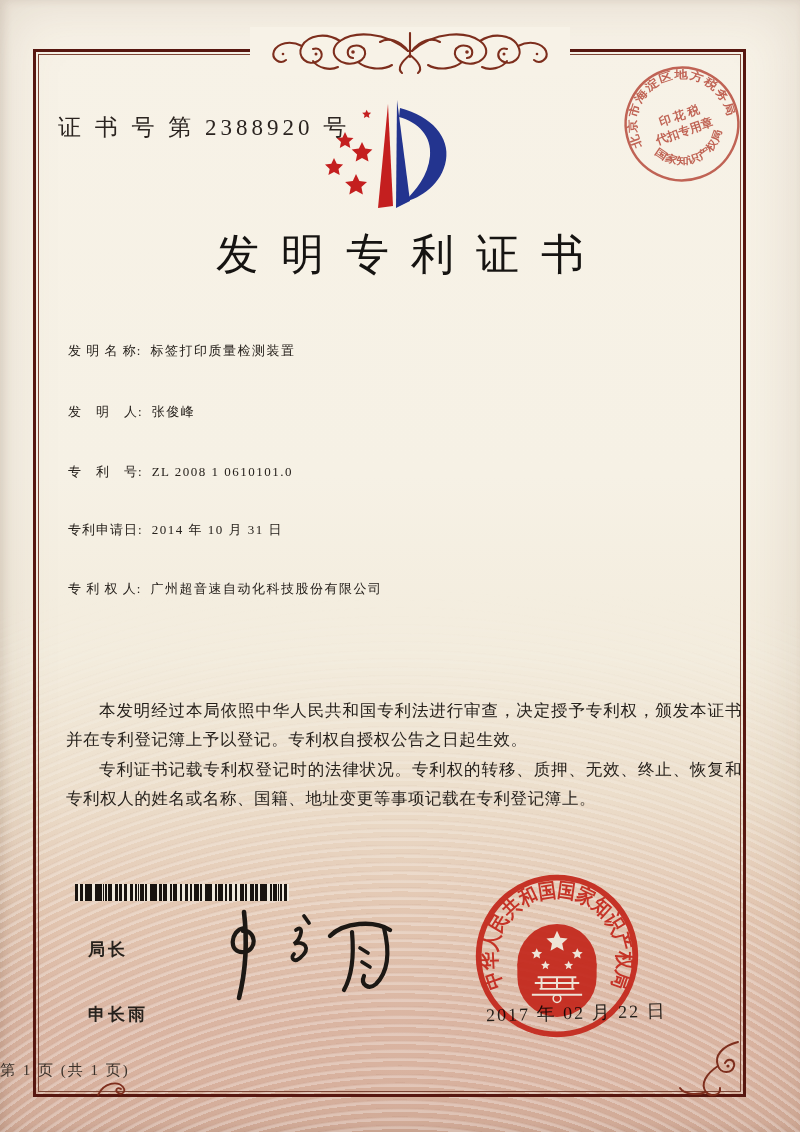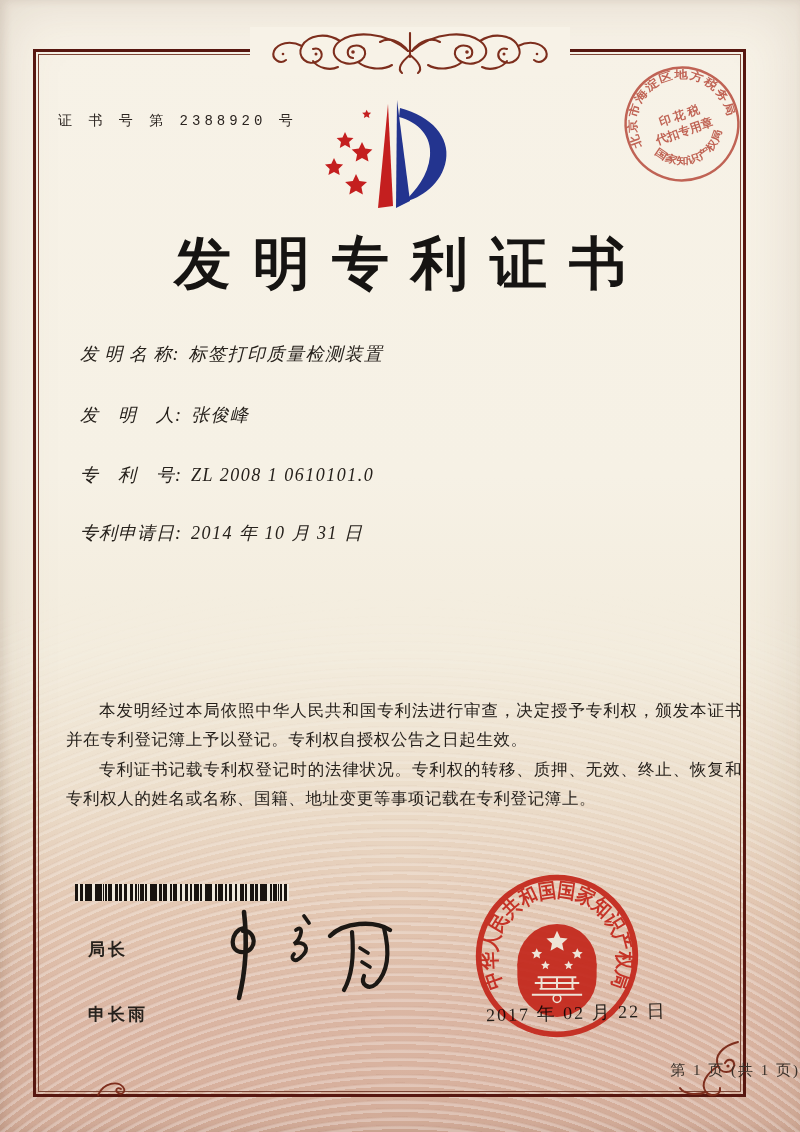--- a/index.html
+++ b/index.html
@@ -20,31 +20,31 @@
             mask-image:linear-gradient(180deg, transparent 0 52%, rgba(0,0,0,.5) 66%, #000 80%);
   }
   .abs { position:absolute; }
   .frame {
     left:33px; top:49px; width:713px; height:1048px;
     border:3px solid #571710; z-index:1;
   }
   .frame-inner { position:absolute; inset:2px; border:1px solid #7d4535; }
   .content { position:absolute; inset:0; z-index:2; }
 
-  .cert-no { left:58px; top:112px; font-size:14px; color:#2b2420; letter-spacing:4px;font-family:Liberation Mono, monospace; }
+  .cert-no { left:58px; top:112px; font-size:23px; color:#2b2420; letter-spacing:4px; }
 
   .logo { left:322px; top:96px; }
 
   .title {
     left:0; top:226px; width:800px; text-align:center;
-    font-size:57px; font-weight:bold; color:#161412;
+    font-size:43px; font-weight:normal; color:#161412;
     letter-spacing:22px; text-indent:22px;
   }
 
-  .field { left:80px; font-size:18px; color:#26211c; letter-spacing:1px; white-space:nowrap;font-style:italic; }
+  .field { left:68px; font-size:13px; color:#26211c; letter-spacing:1px; white-space:nowrap; }
   .field .lbl { display:inline-block; }
   .field .val { margin-left:9px; letter-spacing:1.5px; }
 
   .bodytext { left:66px; top:696px; width:676px; font-size:16.5px; line-height:29.4px;
     color:#26211c; text-align:justify; }
   .bodytext p { text-indent:2em; letter-spacing:0.6px; }
 
   .barcode {
     left:75px; top:884px; width:214px; height:17px;
     background:
@@ -64,21 +64,21 @@
   .seal-date { left:486px; top:1001px; font-size:18px; color:#241f1a; letter-spacing:2px;
     transform:rotate(-1.5deg); }
   .grant-seal { left:470px; top:869px; mix-blend-mode:multiply; opacity:.93; }
 
   .tax-stamp { left:620px; top:62px; transform:rotate(-19deg); mix-blend-mode:multiply; opacity:.85; }
 
   .flourish { left:250px; top:27px; background:#f7f2e7; }
   .curl-left { left:96px; top:1079px; }
   .scroll-right { left:676px; top:1040px; }
 
-  .footer { left:0; top:1061px; width:800px; text-align:right;
+  .footer { left:0; top:1061px; width:800px; text-align:left;
     font-size:15px; color:#3a322b; letter-spacing:2px; }
 </style>
 </head>
 <body>
 
 <div class="page">
   <div class="waves"></div>
 
   <div class="abs frame">
     <div class="frame-inner"></div>
@@ -160,20 +160,23 @@
     </div>
     <div class="abs field" style="top:403px">
       <span class="lbl">发　明　人:</span><span class="val">张俊峰</span>
     </div>
     <div class="abs field" style="top:463px">
       <span class="lbl">专　利　号:</span><span class="val">ZL 2008 1 0610101.0</span>
     </div>
     <div class="abs field" style="top:521px">
       <span class="lbl">专利申请日:</span><span class="val">2014 年 10 月 31 日</span>
     </div>
+    <div class="abs field" style="top:580px">
+      <span class="lbl">专 利 权 人:</span><span class="val">广州超音速自动化科技股份有限公司</span>
+    </div>
 
     <div class="abs bodytext">
       <p>本发明经过本局依照中华人民共和国专利法进行审查，决定授予专利权，颁发本证书并在专利登记簿上予以登记。专利权自授权公告之日起生效。</p>
       <p>专利证书记载专利权登记时的法律状况。专利权的转移、质押、无效、终止、恢复和专利权人的姓名或名称、国籍、地址变更等事项记载在专利登记簿上。</p>
     </div>
 
     <div class="abs barcode"></div>
 
     <div class="abs signer-title">局长</div>
     <div class="abs signer-name">申长雨</div>

